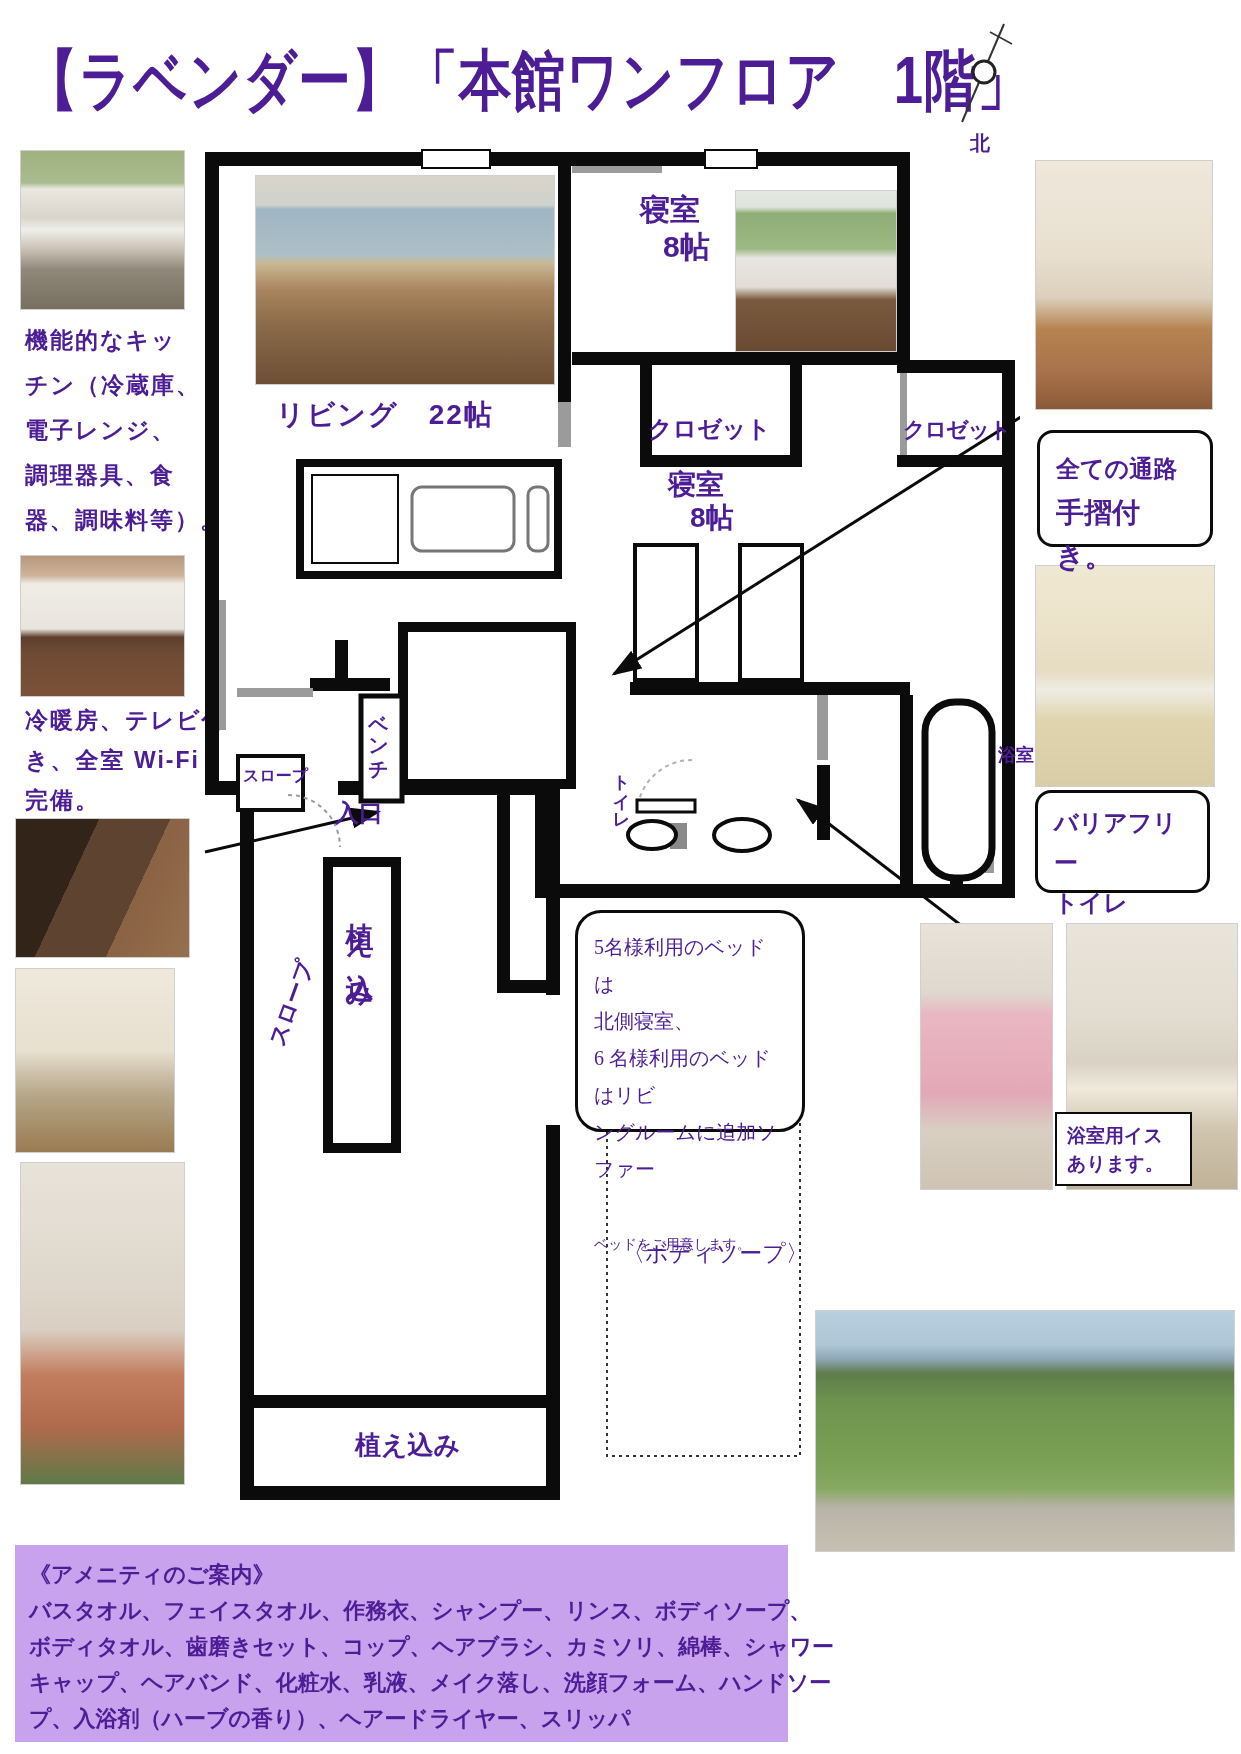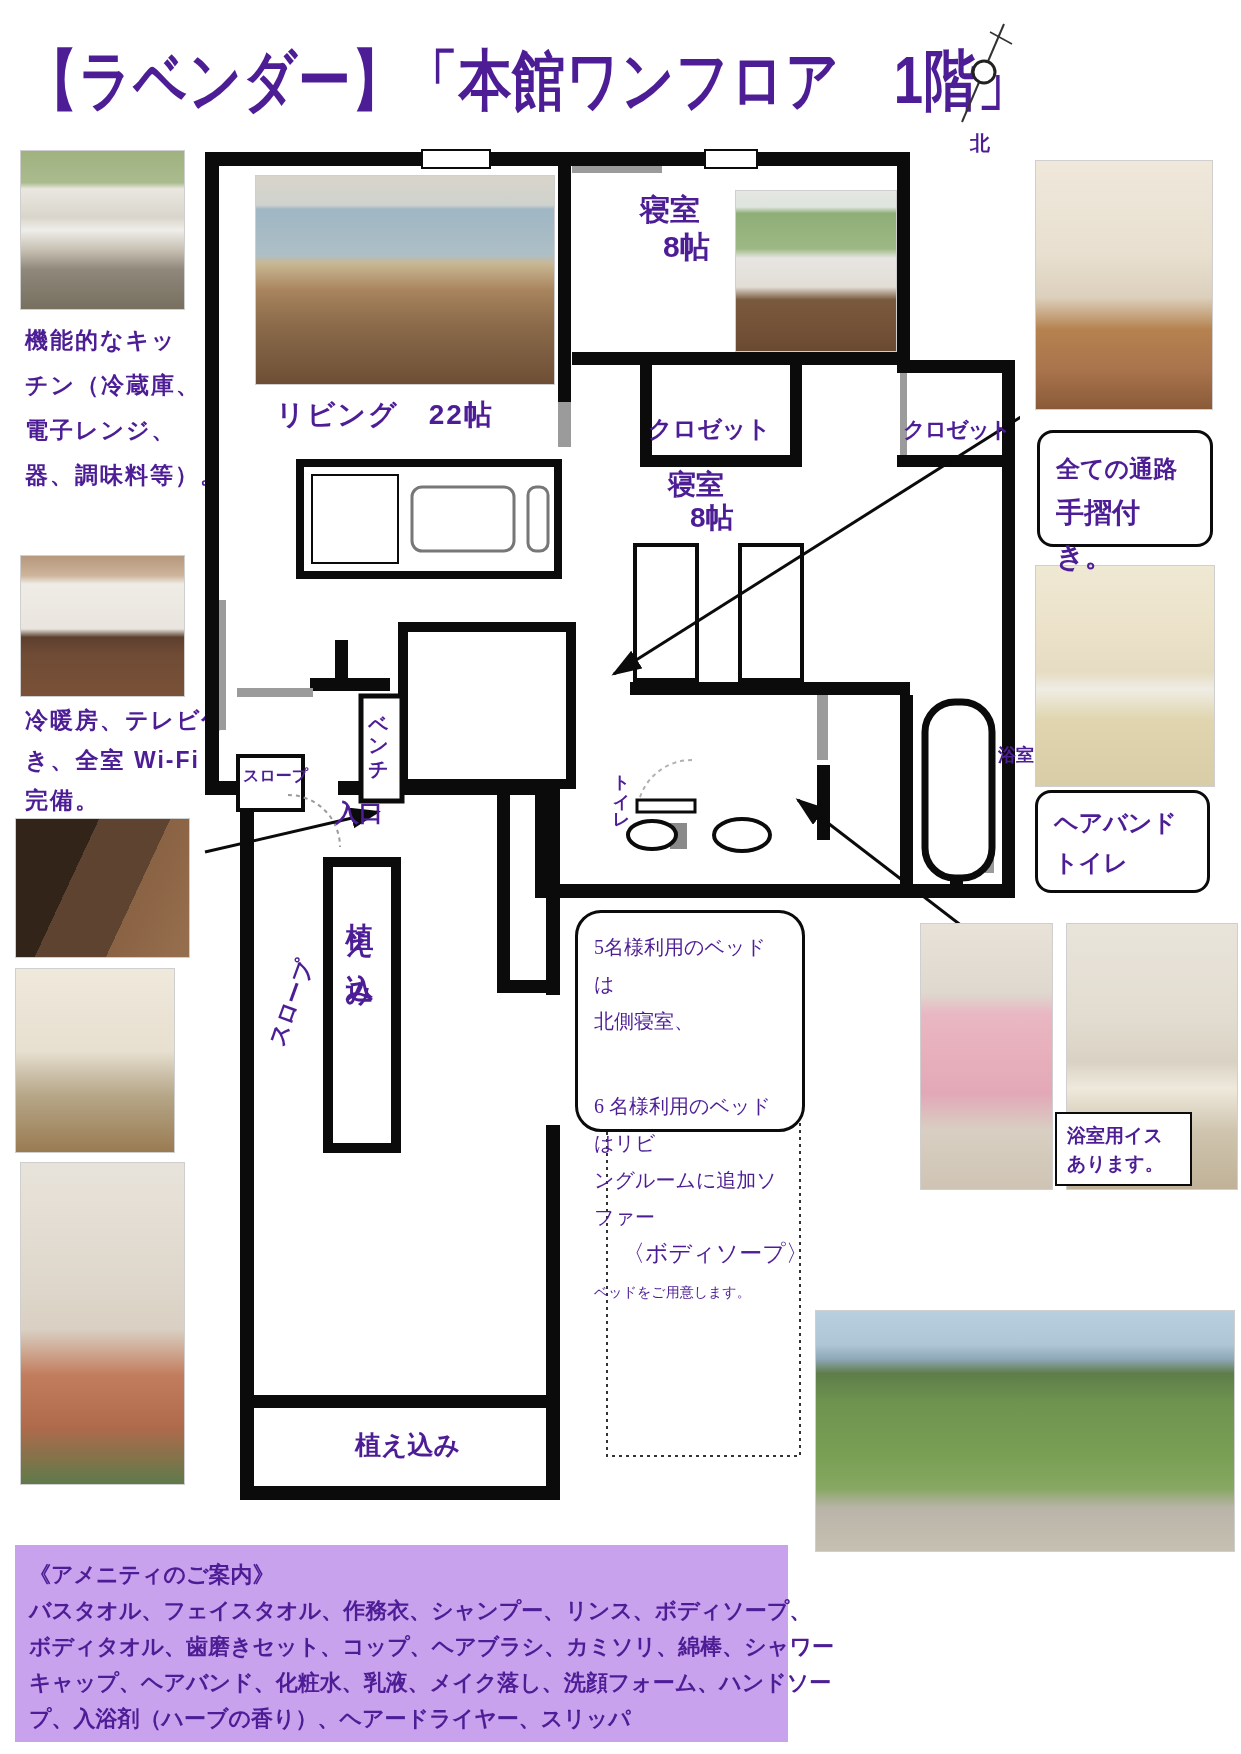--- a/index.html
+++ b/index.html
@@ -33,20 +33,21 @@
     <line x1="50" y1="14" x2="72" y2="26" stroke="#333" stroke-width="1.5"></line>
     <circle cx="44" cy="54" r="11" fill="#fff" stroke="#222" stroke-width="3"></circle>
   </svg>
   <div class="lbl" style="left:970px;top:130px;font-size:20px;">北</div>
 
   <div class="photo" style="left:20px;top:150px;width:165px;height:160px;background:linear-gradient(180deg,#9fb27f 0%,#aabb8e 20%,#e9e7e0 24%,#d9d5cb 42%,#efeeea 50%,#c9c2b5 62%,#8f887b 75%,#77705f 100%);"></div>
   <div class="note" style="left:25px;top:318px;">
     <div>機能的なキッ</div>
     <div>チン（冷蔵庫、</div>
     <div>電子レンジ、</div>
+    <div>調理器具、食</div>
     <div>器、調味料等）。</div>
   </div>
 
   <div class="photo" style="left:20px;top:555px;width:165px;height:142px;background:linear-gradient(180deg,#b6987e 0%,#cdb49a 14%,#efece6 20%,#e9e5de 52%,#5d3f2e 58%,#6f4b35 70%,#7a5138 100%);"></div>
   <div class="note note2" style="left:25px;top:700px;">
     <div>冷暖房、テレビ付</div>
     <div>き、全室 Wi-Fi</div>
     <div>完備。</div>
   </div>
 
@@ -164,33 +165,33 @@
   <div class="photo" style="left:920px;top:923px;width:133px;height:267px;background:linear-gradient(180deg,#e8e2d8 0%,#ded8ce 26%,#e9b7c3 34%,#e6aeba 52%,#e3a8b8 64%,#d8cfc2 78%,#cfc4b4 100%);"></div>
   <div class="photo" style="left:1066px;top:923px;width:172px;height:267px;background:linear-gradient(180deg,#e9e4da 0%,#e2dcd0 36%,#d9d2c4 52%,#efe9dd 62%,#cfc4ae 78%,#bfb298 100%);"></div>
   <div class="photo" style="left:815px;top:1310px;width:420px;height:242px;background:linear-gradient(180deg,#b8cfdf 0%,#aec6d6 14%,#8fa8b8 20%,#5e7d4a 26%,#6e934f 38%,#7aa055 62%,#87a862 74%,#b9b4a8 82%,#c6c0b2 100%);"></div>
 
   <div class="callout" style="left:1037px;top:430px;width:176px;height:117px;padding:14px 0;">
     <div class="cl" style="font-size:24px;line-height:44px;">全ての通路</div>
     <div class="cl" style="font-size:28px;line-height:44px;">手摺付き。</div>
   </div>
 
   <div class="callout" style="left:1035px;top:790px;width:175px;height:103px;border-radius:16px;padding:10px 0;">
-    <div class="cl" style="font-size:24px;line-height:40px;">ヘアバンド</div>
+    <div class="cl" style="font-size:24px;line-height:40px;">バリアフリー</div>
     <div class="cl" style="font-size:24px;line-height:40px;">トイレ</div>
   </div>
 
   <div class="callout" id="bath-chair" style="left:1055px;top:1112px;width:137px;height:74px;padding:8px 0;">
     <div class="cl" style="font-size:19px;line-height:28px;padding:0 10px;">浴室用イス</div>
     <div class="cl" style="font-size:19px;line-height:28px;padding:0 10px;">あります。</div>
   </div>
 
   <div class="callout" id="bed-info" style="left:575px;top:910px;width:230px;height:222px;padding:16px 0;">
     <div class="cl" style="font-size:20px;line-height:37px;">5名様利用のベッドは</div>
     <div class="cl" style="font-size:20px;line-height:37px;">北側寝室、</div>
-    <div class="cl" style="font-size:20px;line-height:37px;margin-top:48px;">6 名様利用のベッドはリビ</div>
+    <div class="cl" style="font-size:20px;line-height:37px;">6 名様利用のベッドはリビ</div>
     <div class="cl" style="font-size:20px;line-height:37px;">ングルームに追加ソファー</div>
     <div class="cl" style="font-size:14px;line-height:37px;margin-top:38px;">ベッドをご用意します。</div>
   </div>
 
   <div id="amenities" class="abs">
     <div>《アメニティのご案内》</div>
     <div>バスタオル、フェイスタオル、作務衣、シャンプー、リンス、ボディソープ、</div>
     <div>ボディタオル、歯磨きセット、コップ、ヘアブラシ、カミソリ、綿棒、シャワー</div>
     <div>キャップ、ヘアバンド、化粧水、乳液、メイク落し、洗顔フォーム、ハンドソー</div>
     <div>プ、入浴剤（ハーブの香り）、ヘアードライヤー、スリッパ</div>

